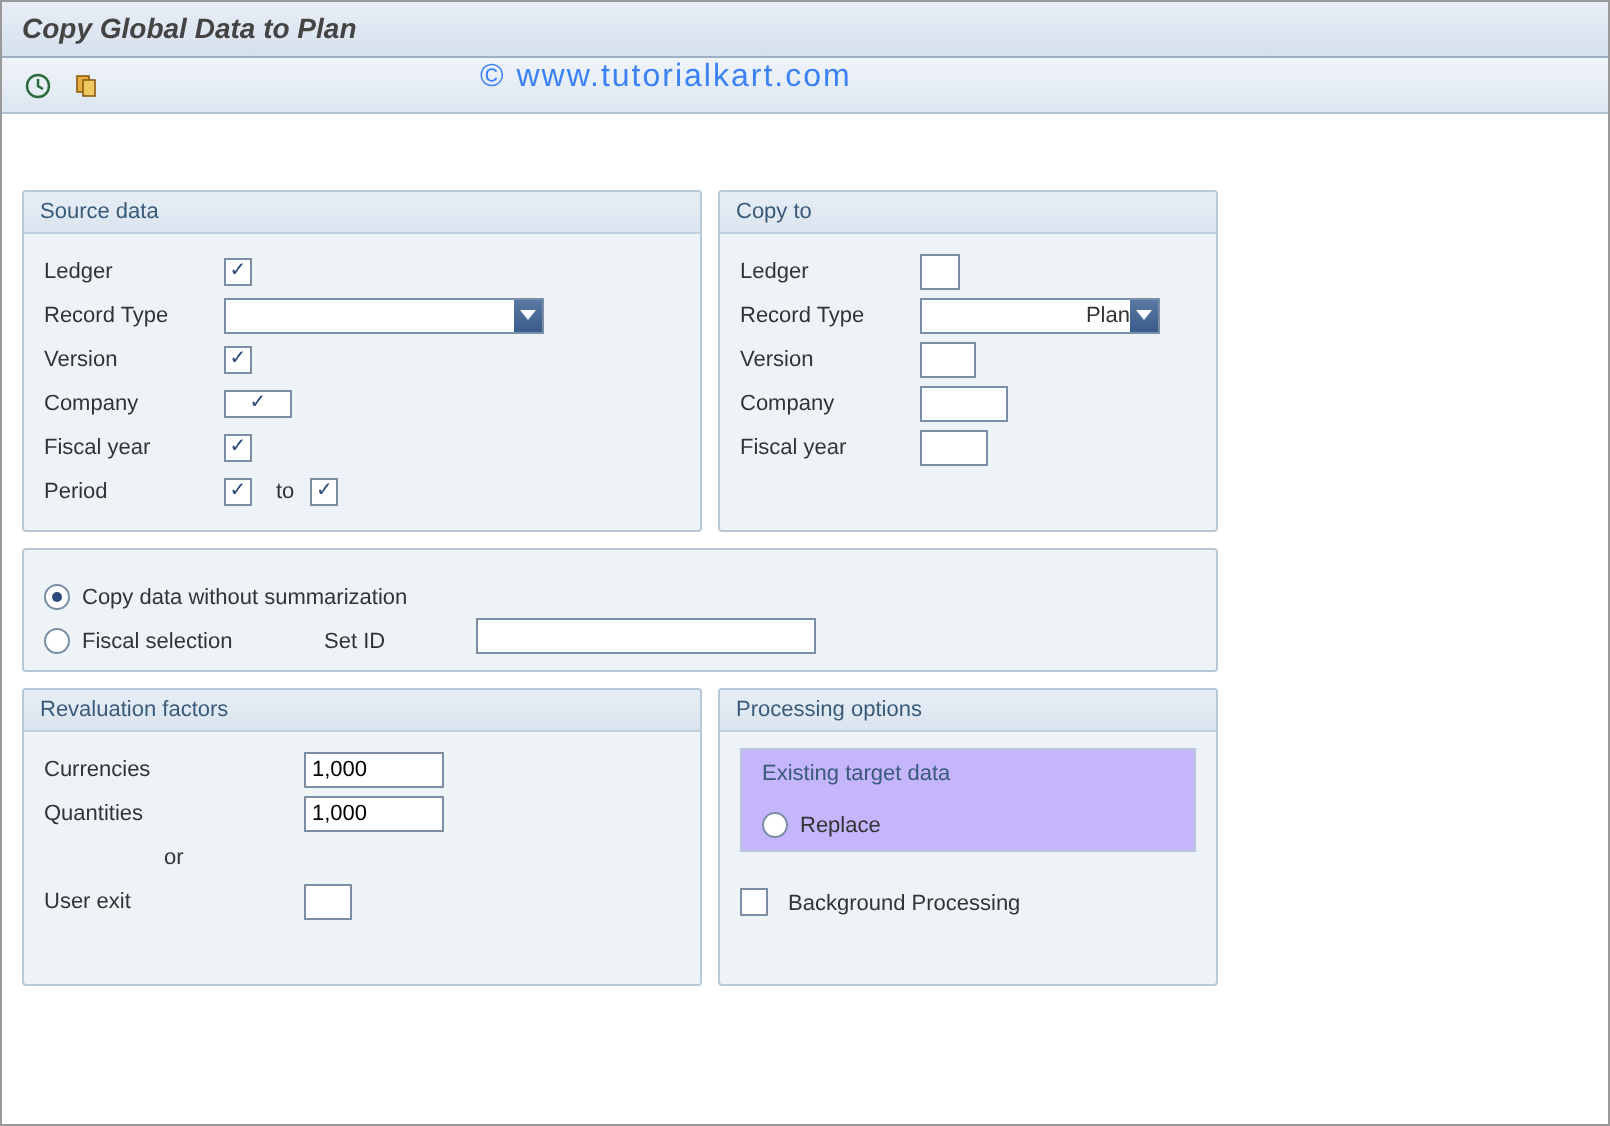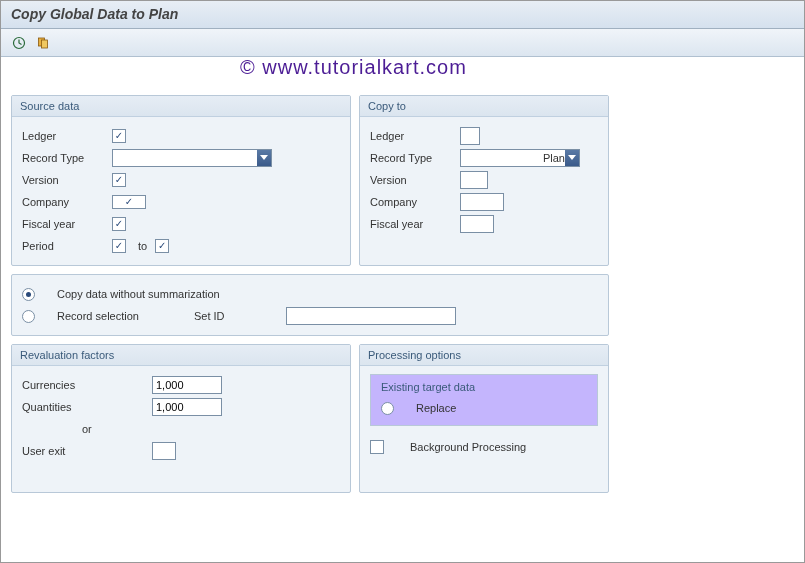--- a/index.html
+++ b/index.html
@@ -1,38 +1,38 @@
 <!DOCTYPE html>
 <html><head>
   <meta charset="utf-8">
   <style>
     * { box-sizing: border-box; font-family: Arial, sans-serif; font-size: 11px; }
     body { margin: 0; padding: 0; background: #fff; width: 805px; height: 563px; border: 1px solid #999; }
     .titlebar { background: linear-gradient(#e8eef5, #d5e1ee); height: 28px; border-bottom: 1px solid #a0b0c0; padding: 5px 10px; }
     .titlebar-title { font-size: 14px; font-weight: bold; font-style: italic; color: #444; }
     .toolbar { background: linear-gradient(#f0f4f9, #dce6f0); height: 28px; border-bottom: 1px solid #b0c0d0; padding: 3px 8px; display:flex; align-items:center; gap:4px; }
     .tbtn { width: 20px; height: 20px; display:inline-flex; align-items:center; justify-content:center; cursor:pointer; border-radius:2px; }
-    .watermark { position:absolute; top:56px; left:240px; color:#4c1d95; font-size:20px; letter-spacing:1px; pointer-events:none; }
+    .watermark { position:absolute; top:30px; left:240px; color:#3b82f6; font-size:16px; letter-spacing:1px; pointer-events:none; }
     .content { padding: 10px; display:flex; flex-direction:column; gap:8px; position:relative;margin-top:28px; }
     .row-groups { display:flex; gap:8px; }
     .group { border:1px solid #b8c8d8; background:#eef3f8; border-radius:2px; }
     .group-title { background:linear-gradient(#e6edf5,#dbe5ef); padding:4px 8px; color:#3a5a7a; border-bottom:1px solid #c0d0e0; }
     .group-body { padding:8px 10px; }
     .form-row { display:flex; align-items:center; height:22px; }
     .flabel { width:90px; color:#333; }
     .flabel-wide { width:130px; color:#333; }
     .chk { width:14px; height:14px; border:1px solid #7a8fa5; background:#fff; display:inline-flex; align-items:center; justify-content:center; margin-right:4px; }
     .chk-mark { font-size:10px; color:#2a4a7a; line-height:1; }
     .input-sm { width:40px; height:18px; border:1px solid #7a8fa5; background:#fff; padding:1px 3px; }
     .input-md { width:70px; height:18px; border:1px solid #7a8fa5; background:#fff; padding:1px 3px; }
     .input-lg { width:170px; height:18px; border:1px solid #7a8fa5; background:#fff; padding:1px 3px; }
     .select { width:160px; height:18px; border:1px solid #7a8fa5; background:#fff; padding:0 3px; display:flex; align-items:center; justify-content:flex-end; }
     .select-text { color:#333; }
     .select-btn { width:14px; height:16px; background:linear-gradient(#5a7aa5,#3a5a8a); display:flex; align-items:center; justify-content:center; margin-right:-3px; }
-    .radio-row { display:flex; align-items:center; height:22px; gap:22px; }
+    .radio-row { display:flex; align-items:flex-end; height:22px; gap:6px; }
     .radio { width:13px; height:13px; border:1px solid #7a8fa5; border-radius:50%; background:#fff; display:inline-flex; align-items:center; justify-content:center; }
     .radio-dot { width:5px; height:5px; background:#2a4a7a; border-radius:50%; }
     .rlabel { color:#333; }
     .inner-frame { border:1px solid #b8c8d8; padding:6px 10px; background:#c4b5fd; }
     .inner-title { margin-bottom:4px; color:#3a5a7a; }
     .to-label { margin: 0 8px; color:#333; }
     .half-l { width:340px; }
     .half-r { width:250px; }
     .wide { width:598px; }
     svg { display:block; }
@@ -154,21 +154,21 @@
   <div class="group wide">
     <div class="group-body">
       <div class="radio-row">
         <span class="radio">
             <span class="radio-dot"></span>
           </span>
         <span class="rlabel">Copy data without summarization</span>
       </div>
       <div class="radio-row">
         <span class="radio"></span>
-        <span class="rlabel" style="width:115px">Record selection</span>
+        <span class="rlabel" style="width:115px">Fiscal selection</span>
         <span class="rlabel" style="width:70px">Set ID</span>
         <input class="input-lg" value="" style="">
       </div>
     </div>
   </div>
 
   <div class="row-groups">
 
     <div class="group half-l">
       <div class="group-title">Revaluation factors</div>

